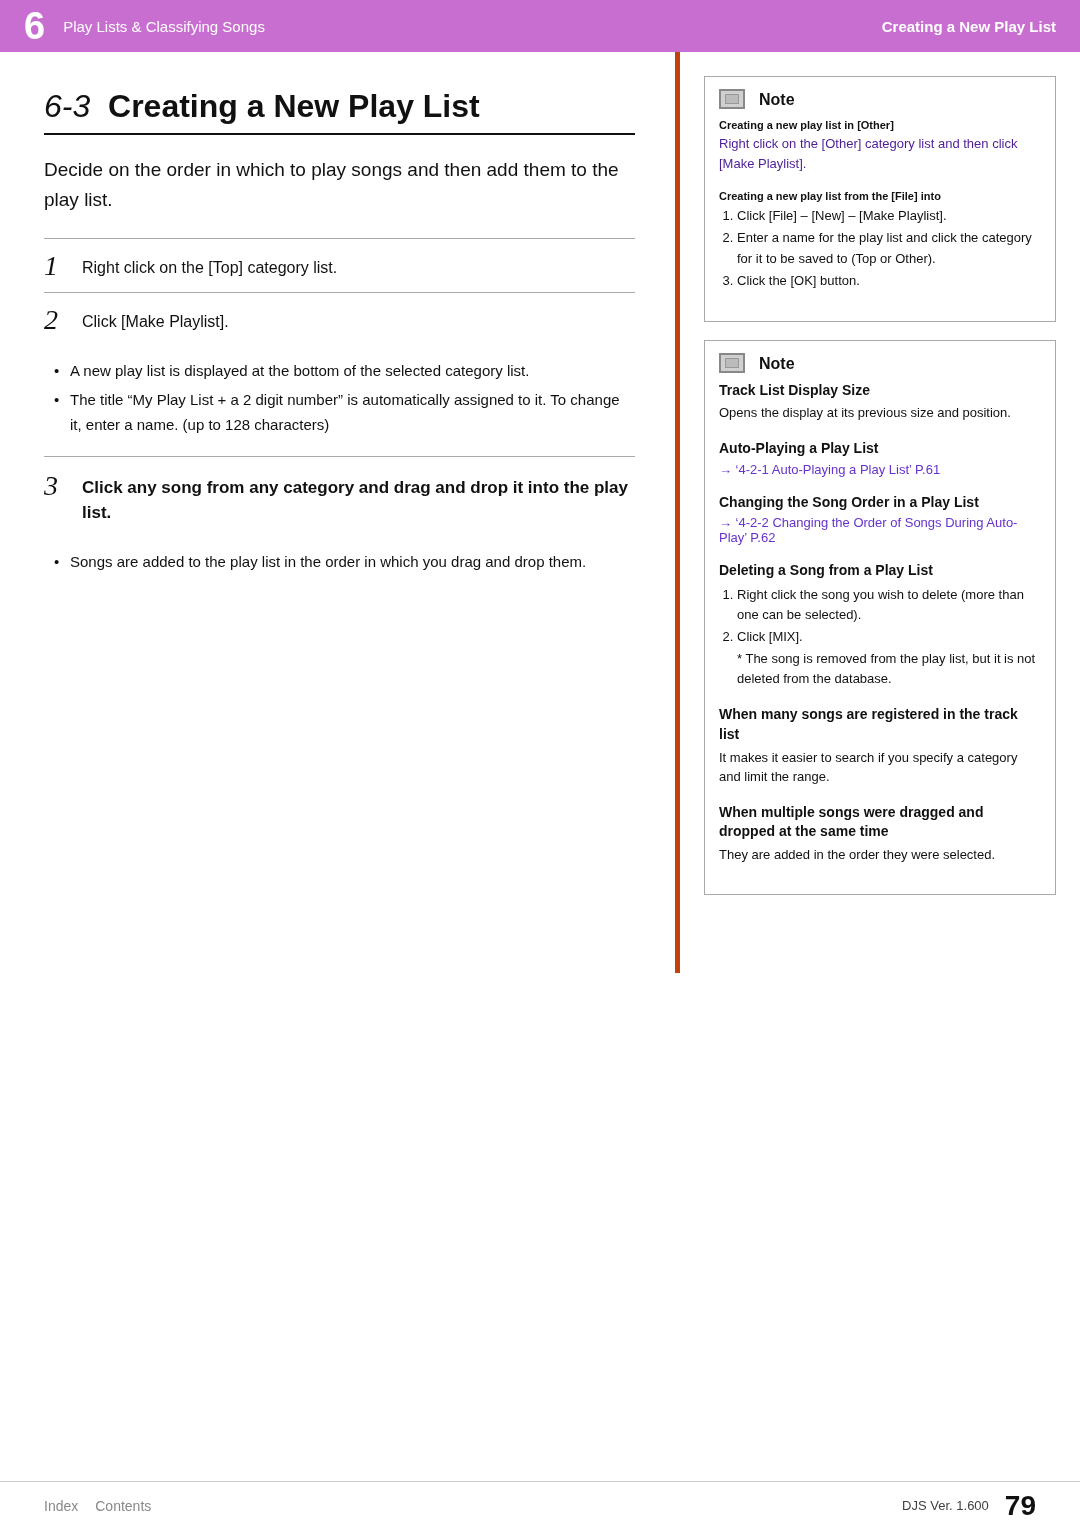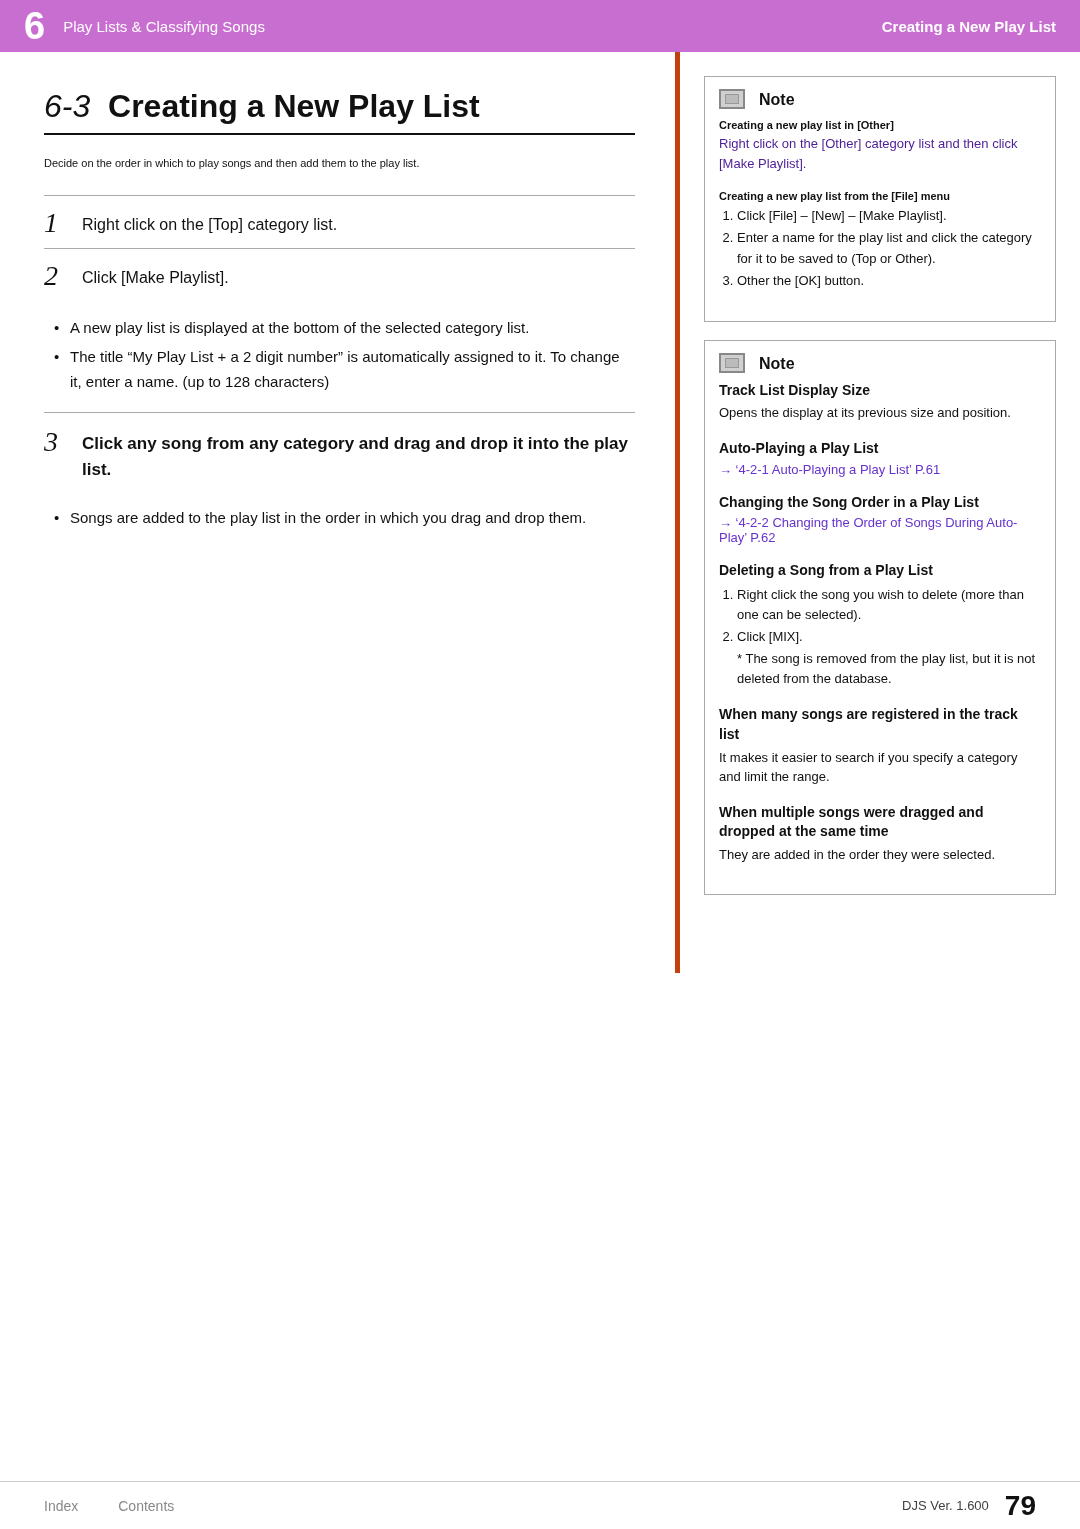--- a/index.html
+++ b/index.html
@@ -72,21 +72,21 @@
       padding-bottom: 8px;
       margin-bottom: 20px;
       font-family: Arial, sans-serif;
     }
     .section-title-prefix {
       font-style: italic;
       font-weight: normal;
     }
 
     .intro-text {
-      font-size: 11px;
+      font-size: 19px;
       color: #111;
       margin-bottom: 22px;
       line-height: 1.6;
     }
 
     
     .step {
       border-top: 1.5px solid #aaa;
       padding: 12px 0 10px 0;
       display: flex;
@@ -220,21 +220,21 @@
       right: 0;
       height: 48px;
       border-top: 1.5px solid #ccc;
       display: flex;
       align-items: center;
       padding: 0 44px;
       justify-content: space-between;
     }
     .footer-left {
       display: flex;
-      gap: 40px;
+      gap: 17px;
     }
     .footer-link {
       font-size: 14px;
       color: #888;
     }
     .footer-right {
       display: flex;
       align-items: center;
       gap: 16px;
     }
@@ -323,25 +323,25 @@
         </span>
         <span class="note-title">Note</span>
       </div>
 
       <div class="sidebar-note-item">
         <div class="note-section-title">Creating a new play list in [Other]</div>
         <div class="note-text">Right click on the [Other] category list and then click [Make Playlist].</div>
       </div>
 
       <div class="sidebar-note-item">
-        <div class="note-section-title">Creating a new play list from the [File] menu</div>
+        <div class="note-section-title">Creating a new play list from the [File] into</div>
         <ol class="note-ol">
           <li>Click [File] – [New] – [Make Playlist].</li>
           <li>Enter a name for the play list and click the category for it to be saved to (Top or Other).</li>
-          <li>Other the [OK] button.</li>
+          <li>Click the [OK] button.</li>
         </ol>
       </div>
     </div>
 
     <div class="note-box">
       <div class="note-header">
         <span class="note-icon-wrap">
           <span class="note-icon-inner"></span>
         </span>
         <span class="note-title">Note</span>

